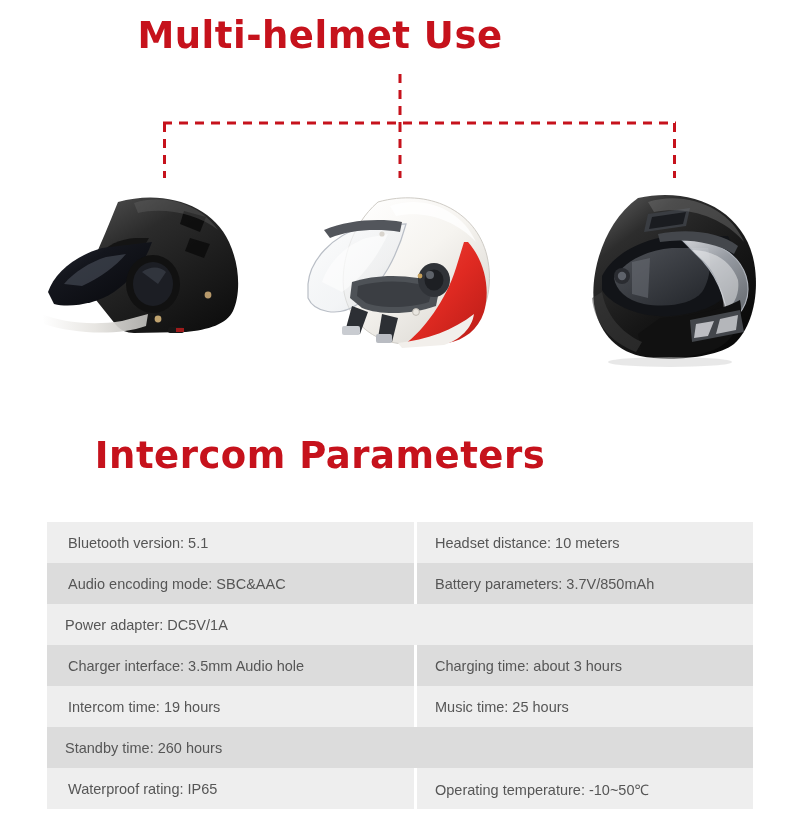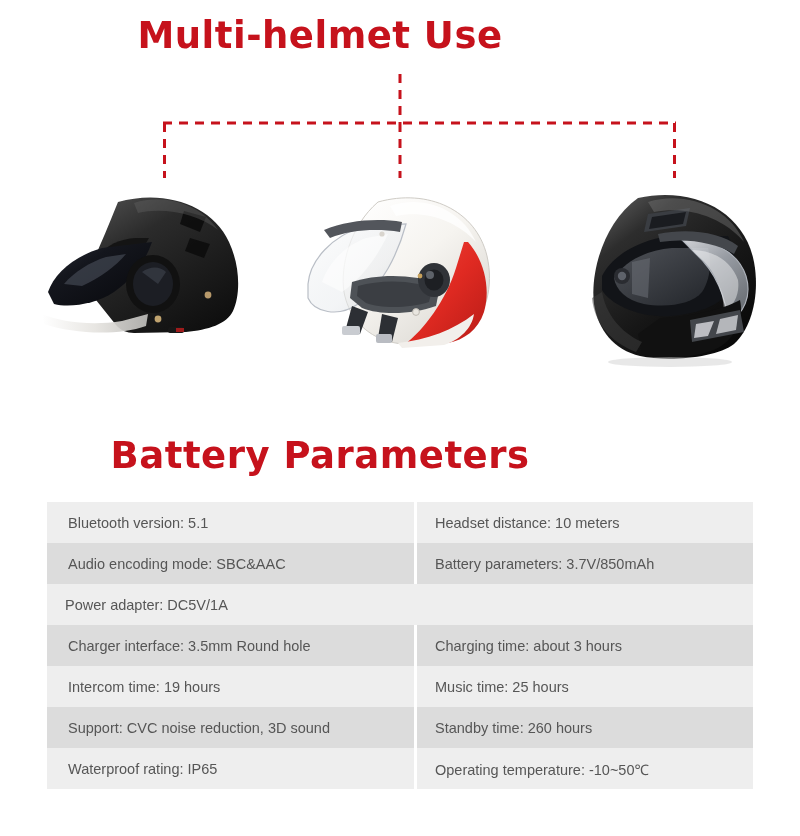--- a/index.html
+++ b/index.html
@@ -60,21 +60,21 @@
     height: 200px;
   }
   #helmet-cell-1 { left: 30px; }
   #helmet-cell-2 { left: 278px; }
   #helmet-cell-3 { left: 540px; }
 
   
   #param-table {
     position: absolute;
     left: 47px;
-    top: 502px;
+    top: 522px;
     width: 706px;
     height: 287px;
     display: flex;
     flex-direction: column;
   }
   .param-row {
     flex: 1 1 0;
     display: flex;
     align-items: center;
   }
@@ -282,50 +282,49 @@
 
       <path d="M108,22 C146,10 190,28 204,62 C182,36 146,26 114,32 Z" fill="#7c7c7c" opacity="0.4"></path>
       <path d="M62,112 C66,134 80,152 102,162 L96,172
                C70,162 54,142 52,118 Z" fill="#3f3f3f" opacity="0.5"></path>
 
       <ellipse cx="130" cy="182" rx="62" ry="5" fill="#cccccc" opacity="0.45"></ellipse>
     </svg>
   </div>
 </div>
 
-<div class="title" id="title-product-params">Battery Parameters</div>
+<div class="title" id="title-product-params">Intercom Parameters</div>
 
 <div id="param-table">
 
   <div class="param-row light">
     <div class="param-cell left">Bluetooth version: 5.1</div>
     <div class="param-cell right">Headset distance: 10 meters</div>
   </div>
 
   <div class="param-row dark">
     <div class="param-cell left">Audio encoding mode: SBC&amp;AAC</div>
     <div class="param-cell right">Battery parameters: 3.7V/850mAh</div>
   </div>
 
   <div class="param-row light">
     <div class="param-cell right">Power adapter: DC5V/1A</div>
   </div>
 
   <div class="param-row dark">
-    <div class="param-cell left">Charger interface: 3.5mm Round hole</div>
+    <div class="param-cell left">Charger interface: 3.5mm Audio hole</div>
     <div class="param-cell right">Charging time: about 3 hours</div>
   </div>
 
   <div class="param-row light">
     <div class="param-cell left">Intercom time: 19 hours</div>
     <div class="param-cell right">Music time: 25 hours</div>
   </div>
 
   <div class="param-row dark">
-    <div class="param-cell left">Support: CVC noise reduction, 3D sound</div>
     <div class="param-cell right">Standby time: 260 hours</div>
   </div>
 
   <div class="param-row light">
     <div class="param-cell left">Waterproof rating: IP65</div>
     <div class="param-cell right">Operating temperature: -10~50℃</div>
   </div>
 </div>
 
 </body></html>

